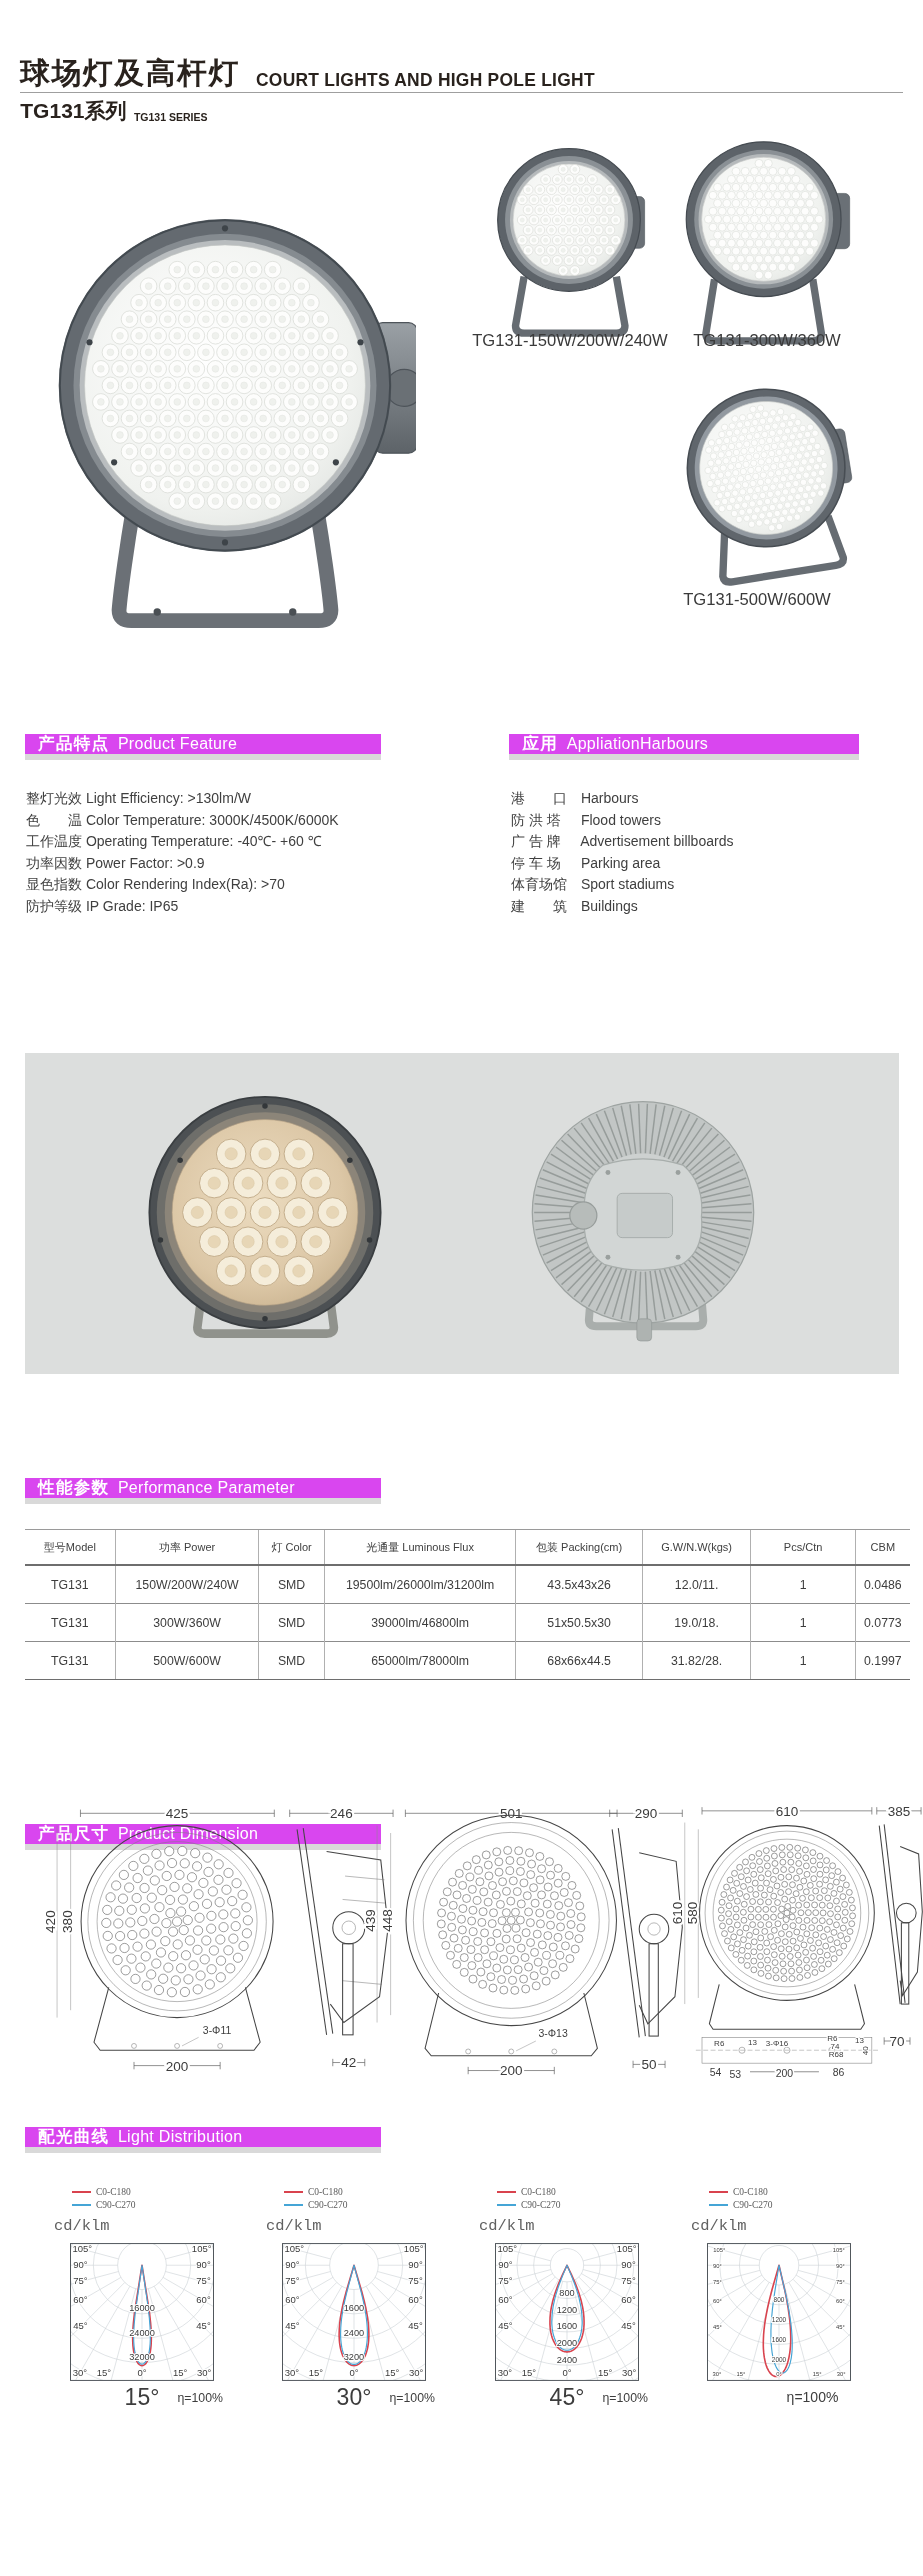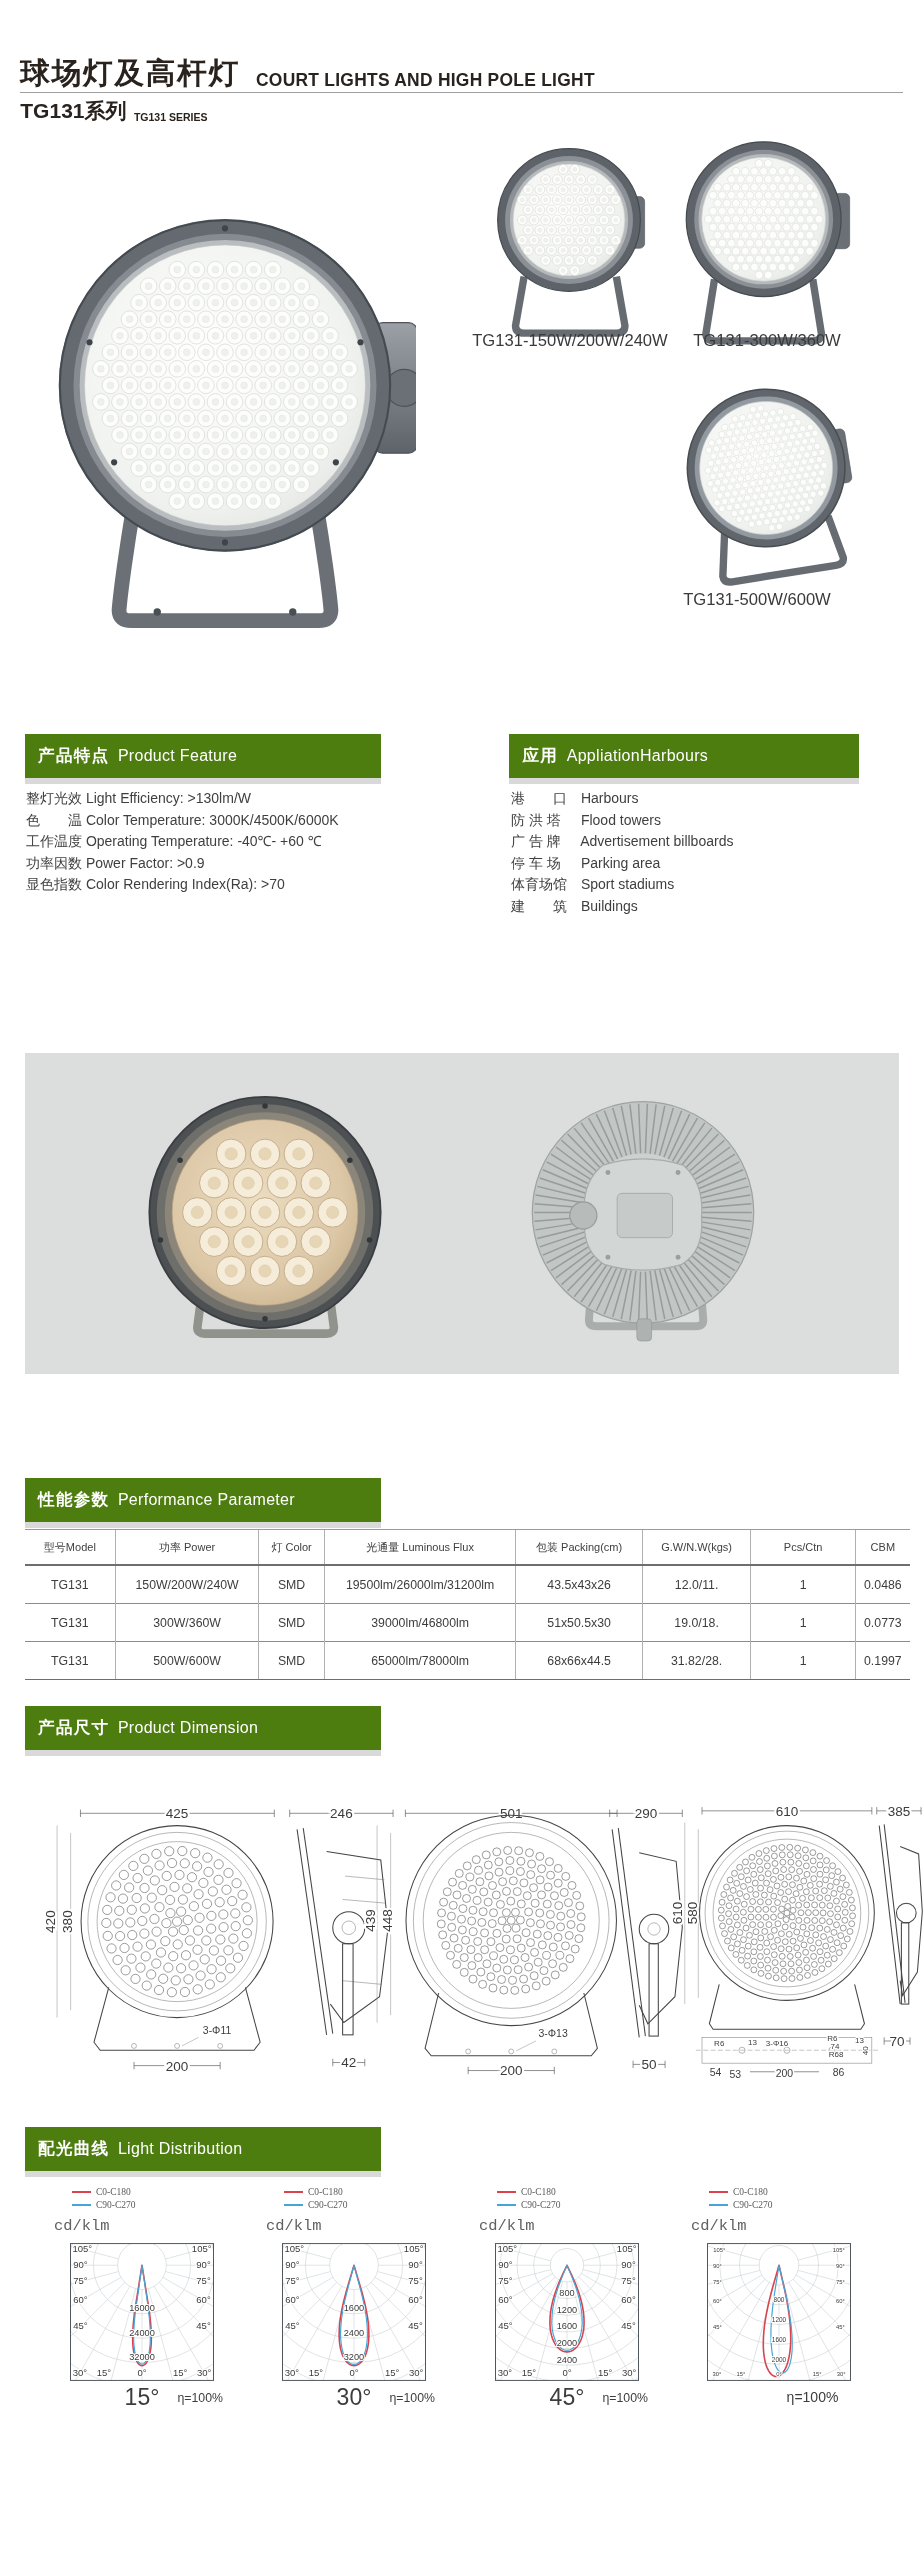--- a/index.html
+++ b/index.html
@@ -9,21 +9,21 @@
   
   #title-row{left:20.3px;top:53px;display:flex;align-items:flex-end;gap:16px;}
   #title-zh{font-size:29.6px;font-weight:700;color:#29221d;letter-spacing:1.8px;}
   #title-en{font-size:18.5px;font-weight:700;color:#29221d;letter-spacing:0.3px;padding-bottom:3.1px;
             transform:scaleX(0.94);transform-origin:left bottom;}
   #title-rule{left:20.3px;top:92px;width:883px;height:1.2px;background:#9f9f9f;}
   #series-row{left:20.3px;top:97px;display:flex;align-items:flex-end;gap:7.4px;}
   #series-zh{font-size:21px;font-weight:700;color:#29221d;}
   #series-en{font-size:10.5px;font-weight:700;color:#29221d;padding-bottom:2.5px;}
   
-  .secbar{height:50px;background:#4d7c0f;border-bottom:6.2px solid #d9d9d9;color:#fff;
+  .secbar{height:26px;background:#d946ef;border-bottom:6.2px solid #d9d9d9;color:#fff;
           display:flex;align-items:center;padding-left:13.5px;box-sizing:border-box;}
   .secbar .zh{font-size:16.6px;font-weight:700;margin-right:8.6px;letter-spacing:1.2px;}
   .secbar .en{font-size:16px;font-weight:400;letter-spacing:0.3px;}
   
   .prodlabel{font-size:16.6px;color:#3a3a3a;text-align:center;}
   
   .featlist{font-size:14px;color:#3f3f3f;line-height:21.5px;}
   .applist{font-size:14px;color:#3f3f3f;line-height:21.5px;}
   .applist .zh{display:inline-block;min-width:66px;}
   
@@ -987,20 +987,21 @@
   <div class="abs secbar" style="left:24.6px;top:734px;width:356px">
     <span class="zh">产品特点</span>
     <span class="en">Product Feature</span>
   </div>
   <div class="abs featlist" style="left:26px;top:788px;width:443px">
     <div>整灯光效 Light Efficiency: &gt;130lm/W</div>
     <div>色　　温 Color Temperature: 3000K/4500K/6000K</div>
     <div>工作温度 Operating Temperature: -40℃- +60 ℃</div>
     <div>功率因数 Power Factor: &gt;0.9</div>
     <div>显色指数 Color Rendering Index(Ra): &gt;70</div>
+    <div>防护等级 IP Grade: IP65</div>
   </div>
 
   <div class="abs applist" style="left:511px;top:788px;width:394px">
     <div><span class="zh">港　　口</span> <span>Harbours</span></div>
     <div><span class="zh">防 洪 塔</span> <span>Flood towers</span></div>
     <div><span class="zh">广 告 牌</span> <span>Advertisement billboards</span></div>
     <div><span class="zh">停 车 场</span> <span>Parking area</span></div>
     <div><span class="zh">体育场馆</span> <span>Sport stadiums</span></div>
     <div><span class="zh">建　　筑</span> <span>Buildings</span></div>
   </div>
@@ -1222,21 +1223,21 @@
         <td>SMD</td>
           <td>65000lm/78000lm</td>
         <td>68x66x44.5</td>
           <td>31.82/28.</td>
         <td>1</td>
           <td>0.1997</td>
       </tr>
     </tbody>
   </table>
 
-  <div class="abs secbar" style="left:24.6px;top:1706px;width:356px">
+  <div class="abs secbar" style="left:24.6px;top:1824px;width:356px">
     <span class="zh">产品尺寸</span>
     <span class="en">Product Dimension</span>
   </div>
 
   <svg class="abs" id="dim-svg" style="left:0;top:1801px" width="924" height="280" viewBox="0 0 1500 455">
 
     <g>
       <line class="dim" x1="130" y1="20" x2="445" y2="20"></line>
         <line class="dim" x1="130" y1="14" x2="130" y2="26"></line>
         <line class="dim" x1="445" y1="14" x2="445" y2="26"></line>

